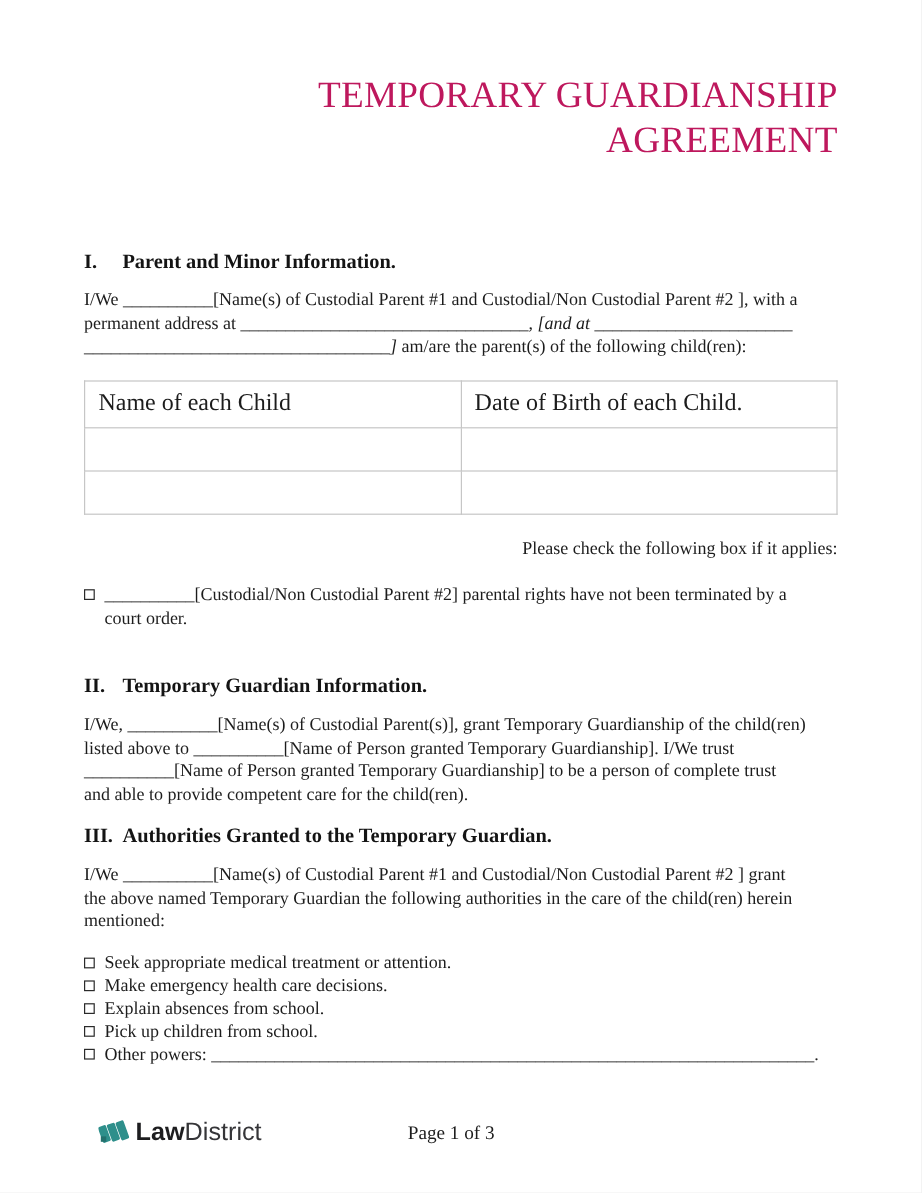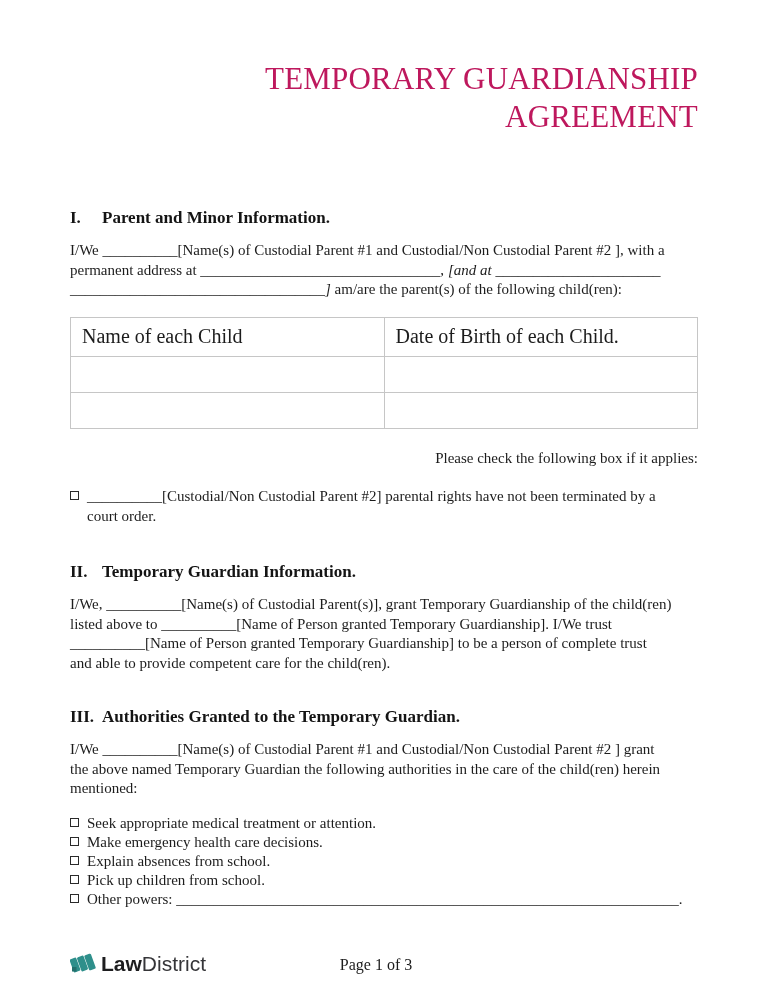--- a/index.html
+++ b/index.html
@@ -17,21 +17,21 @@
   }
   .doc-title {
     margin:0; font-size:31px; line-height:38px;
     font-weight:400; text-align:right; letter-spacing:0.2px;
     color:#be185d;
   }
   .sec-heading { margin:0; font-size:17px; line-height:20px; font-weight:700; color:#141414; }
   .sec-heading .num { display:inline-block; width:32px; }
   .mt-sec1 { margin-top:72px; }
   .mt-sec2 { margin-top:36px; }
-  .mt-sec3 { margin-top:34px; }
+  .mt-sec3 { margin-top:14px; }
   .rich { margin:13px 0 0 0; white-space:nowrap; }
   .b { font-weight:400; }
   .i { font-style:italic; }
   table.children { margin-top:17px; width:100%; border-collapse:collapse; table-layout:fixed; }
   table.children th, table.children td {
     border:1px solid #c6c6c6; font-weight:400; text-align:left;
     padding:9px 11px; font-size:20px; vertical-align:middle;
   }
   table.children th { height:20px; }
   table.children td { height:17px; }
@@ -39,21 +39,21 @@
   .cb-item { margin-top:19px; display:flex; white-space:nowrap; }
   .cbx {
     flex:0 0 auto; width:9px; height:9px;
     border:1.5px solid #2a2a2a; background:#fff;
     margin:4px 8px 0 0; box-sizing:border-box;
   }
   .auth-list { margin-top:15px; }
   .auth-item { display:flex; line-height:19px; white-space:nowrap; }
   .footer { margin-top:42px; position:relative; height:30px; }
   .logo {
-    position:absolute; left:0; top:0;
+    position:absolute; left:12px; top:0;
     display:flex; align-items:center;
     font-family:"Liberation Sans", sans-serif;
     font-size:21px; line-height:26px; color:#1f1f1f;
   }
   .logo svg { margin-right:5px; display:block; }
   .logo .law { font-weight:700; color:#1d1d1f; }
   .logo .district { font-weight:400; color:#353538; }
   .page-num { position:absolute; left:0; right:16px; top:4px; text-align:center; font-size:16px; color:#1c1c1c; }
 </style>
 </head>

